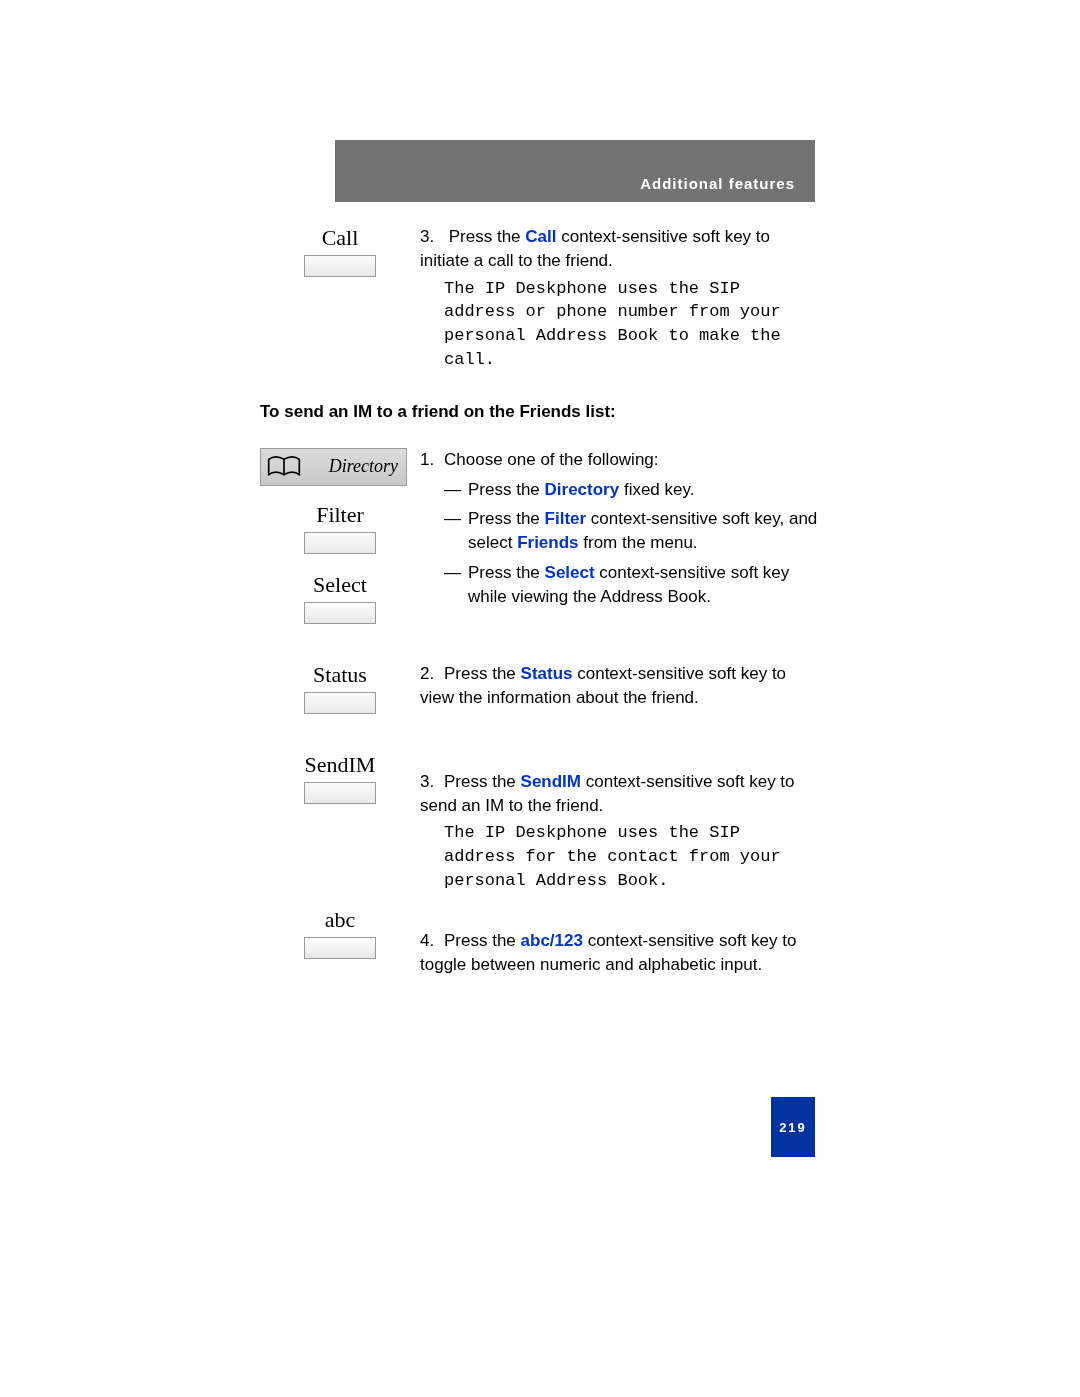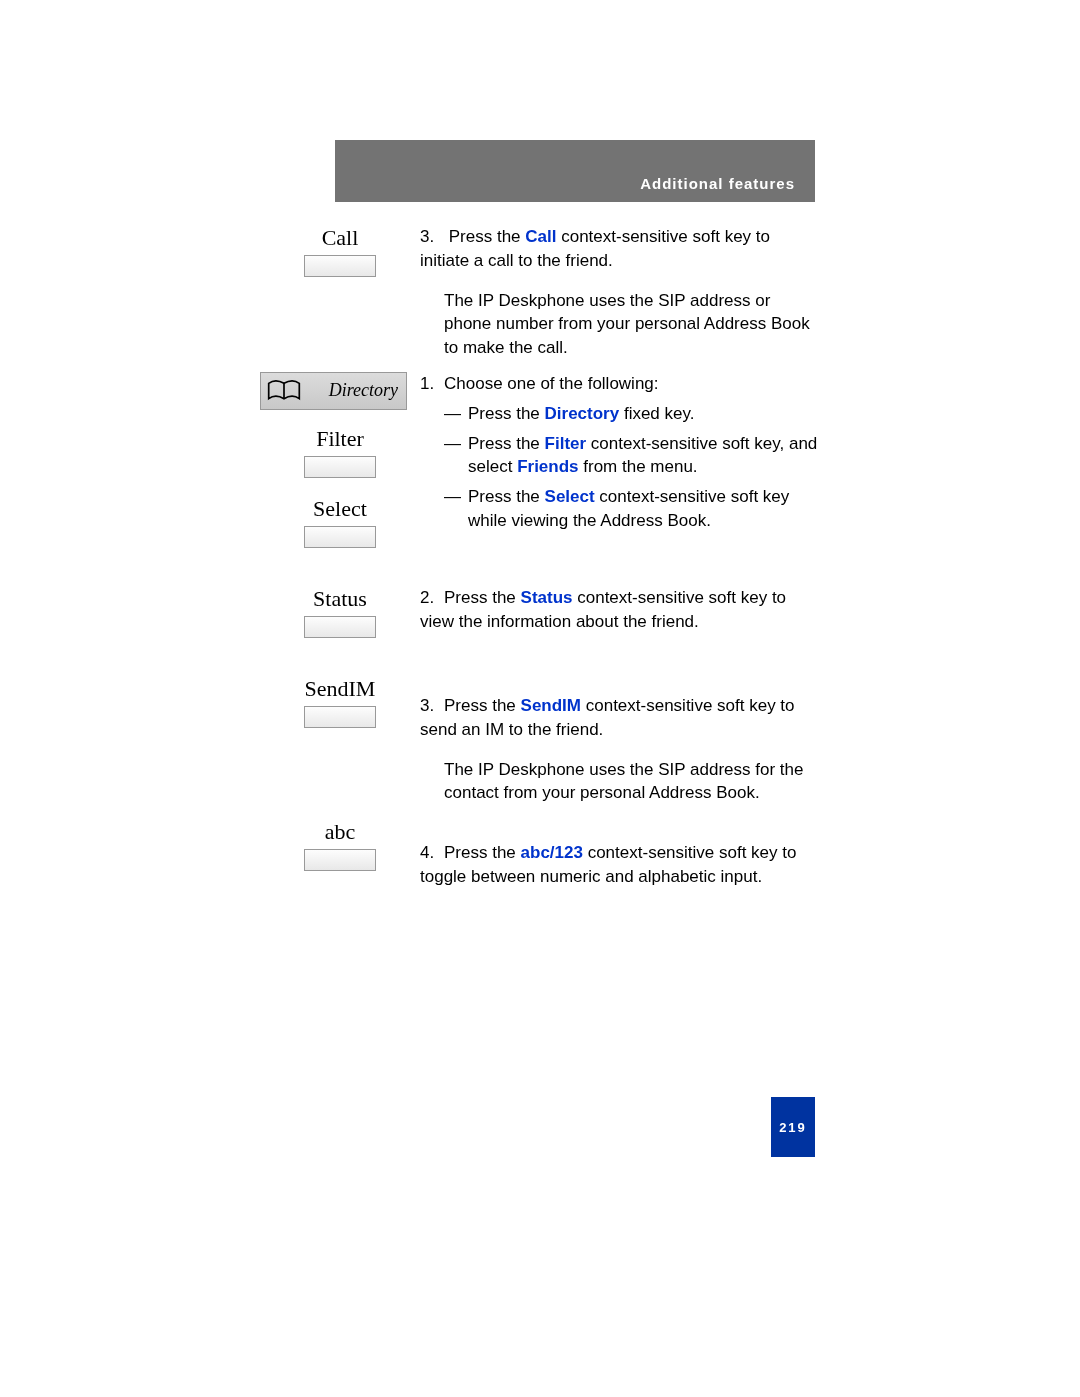--- a/index.html
+++ b/index.html
@@ -109,22 +109,23 @@
   }
   .link { color: #0033cc; font-weight: bold; }
 
   .section-heading {
     font-weight: bold;
     font-size: 17px;
     margin: 30px 0 26px 0;
   }
 
   .para {
-    margin-top: 16px;
+    margin-top: 4px;
     line-height: 1.4;
+    font-family: Liberation Mono, monospace;
   }
 
   .page-num-box {
     position: absolute;
     bottom: 240px;
     right: 265px;
     width: 44px;
     height: 60px;
     background: #0033a0;
     color: #fff;
@@ -161,20 +162,21 @@
       </div>
       <div class="text-col">
         <div>
           <span class="list-num">3.</span>
           <span>Press the </span><span class="link">Call</span><span> context-sensitive soft key to initiate a call to the friend.</span>
         </div>
         <div class="para" style="padding-left:24px;">The IP Deskphone uses the SIP address or phone number from your personal Address Book to make the call.</div>
       </div>
     </div>
 
+    <div class="section-heading">To send an IM to a friend on the Friends list:</div>
 
     <div class="row">
       <div class="key-col">
         <div class="directory-key">
           <svg class="book-icon" viewBox="0 0 40 30">
             <path d="M 2 6 Q 10 0 20 6 Q 30 0 38 6 L 38 24 Q 30 18 20 24 Q 10 18 2 24 Z" fill="none" stroke="#000" stroke-width="2"></path>
             <line x1="20" y1="6" x2="20" y2="24" stroke="#000" stroke-width="2"></line>
           </svg>
           <div class="directory-label">Directory</div>
         </div>

